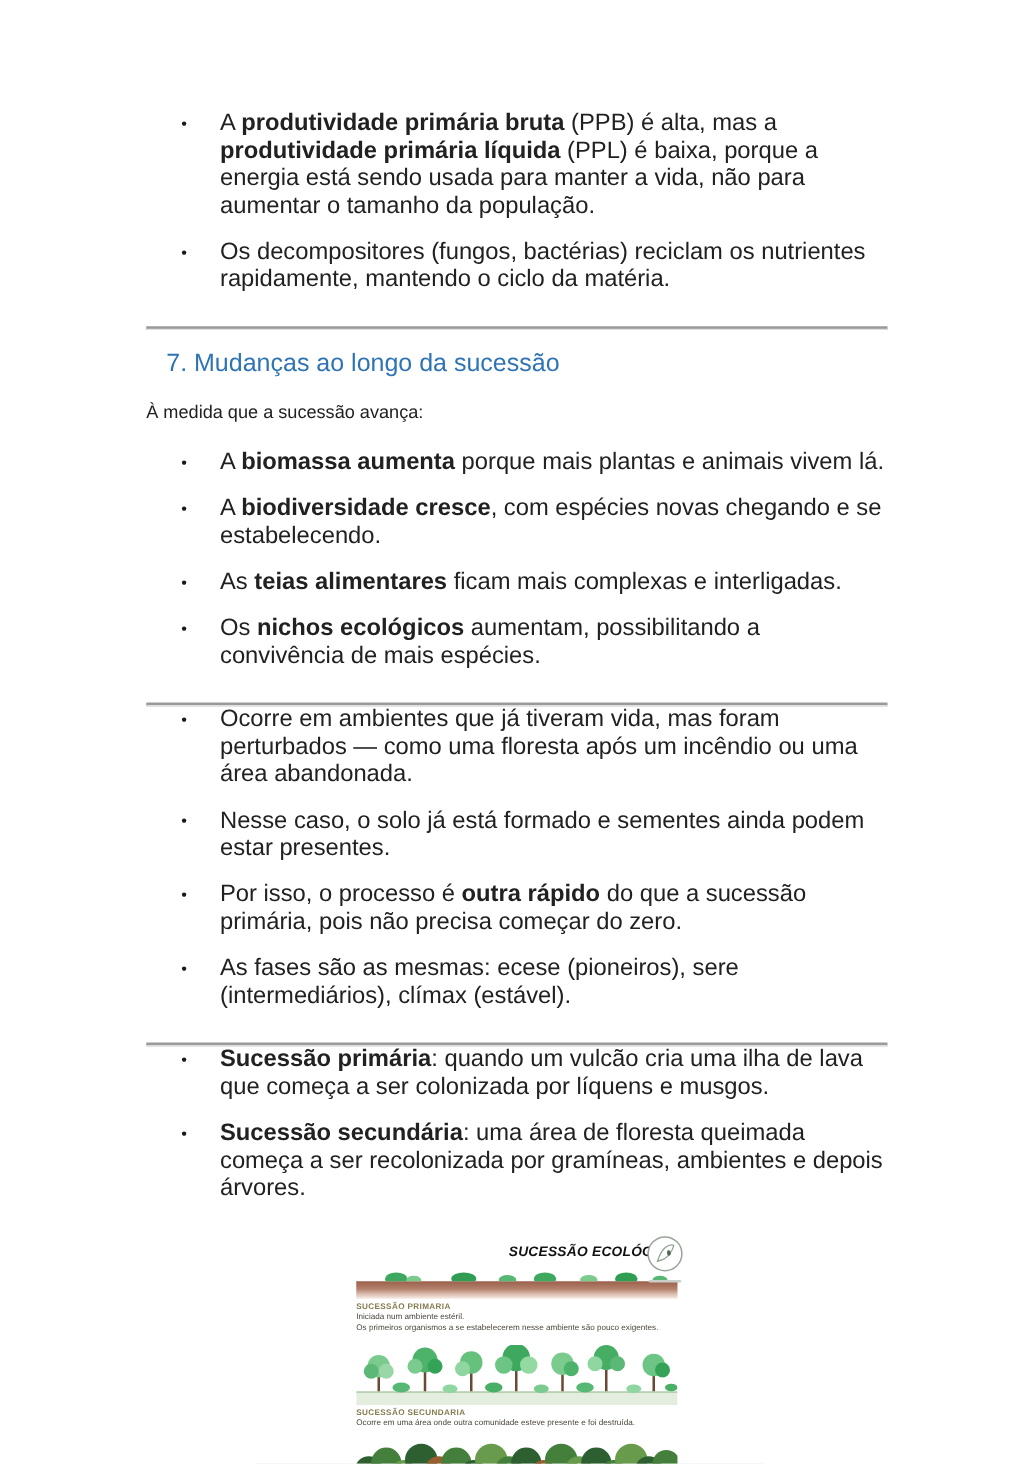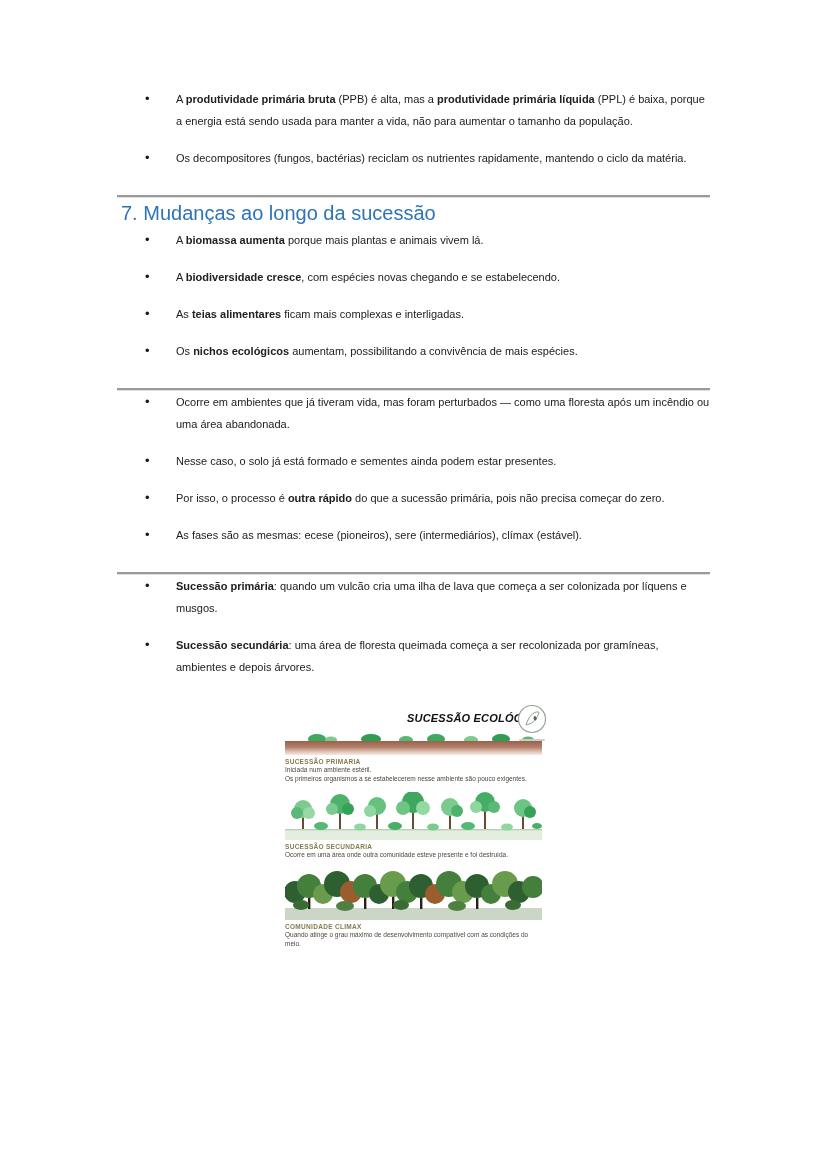--- a/index.html
+++ b/index.html
@@ -10,31 +10,31 @@
     color:#212121;
   }
   .content{padding:88px 118px 0 117px;}
   
   ul.doc-list{list-style:none;margin:0;padding:0;}
   li.doc-li{display:flex;margin:0 0 15px 0;}
   .marker{
     width:31px;flex:0 0 31px;margin-left:28px;text-align:left;
     font-size:13px;line-height:22px;color:#1a1a1a;
   }
-  .li-text{flex:1;font-size:11px;line-height:22px;}
+  .li-text{flex:1;font-size:19px;line-height:22px;}
   .bold{font-weight:bold;}
   
   .divider{
     height:2px;background:#9a9a9a;border-bottom:1px solid #dedede;
     margin:26px 0 0 0;
   }
   
   h2.h-blue{
     font-family:"Liberation Sans","DejaVu Sans",sans-serif;
-    font-weight:400;font-size:20px;color:#2e74b5;margin:4px;
+    font-weight:400;font-size:20px;color:#2e74b5;margin:16px;
   }
   .h7{margin-top:51px;}
   .h8{margin-top:22px;}
   p.lead{font-size:14.5px;line-height:22px;margin:9px 0 18px 0;}
   p.bold-head{font-size:14.5px;font-weight:bold;margin:20px 0 16px 0;}
   .after-h8{margin-top:16px;}
   
   .figure{
     width:257px;margin:34px auto 0 auto;position:relative;
   }
@@ -67,20 +67,21 @@
       </li>
       <li class="doc-li">
         <span class="marker">•</span>
         <span class="li-text"><span>Os decompositores (fungos, bactérias) reciclam os nutrientes rapidamente, mantendo o ciclo da matéria.</span></span>
       </li>
     </ul>
 
     <div class="divider"></div>
 
     <h2 class="h-blue h7">7. Mudanças ao longo da sucessão</h2>
+    <p class="lead">À medida que a sucessão avança:</p>
 
     <ul class="doc-list">
       <li class="doc-li">
         <span class="marker">•</span>
         <span class="li-text"><span>A </span><span class="bold">biomassa aumenta</span><span> porque mais plantas e animais vivem lá.</span></span>
       </li>
       <li class="doc-li">
         <span class="marker">•</span>
         <span class="li-text"><span>A </span><span class="bold">biodiversidade cresce</span><span>, com espécies novas chegando e se estabelecendo.</span></span>
       </li>

